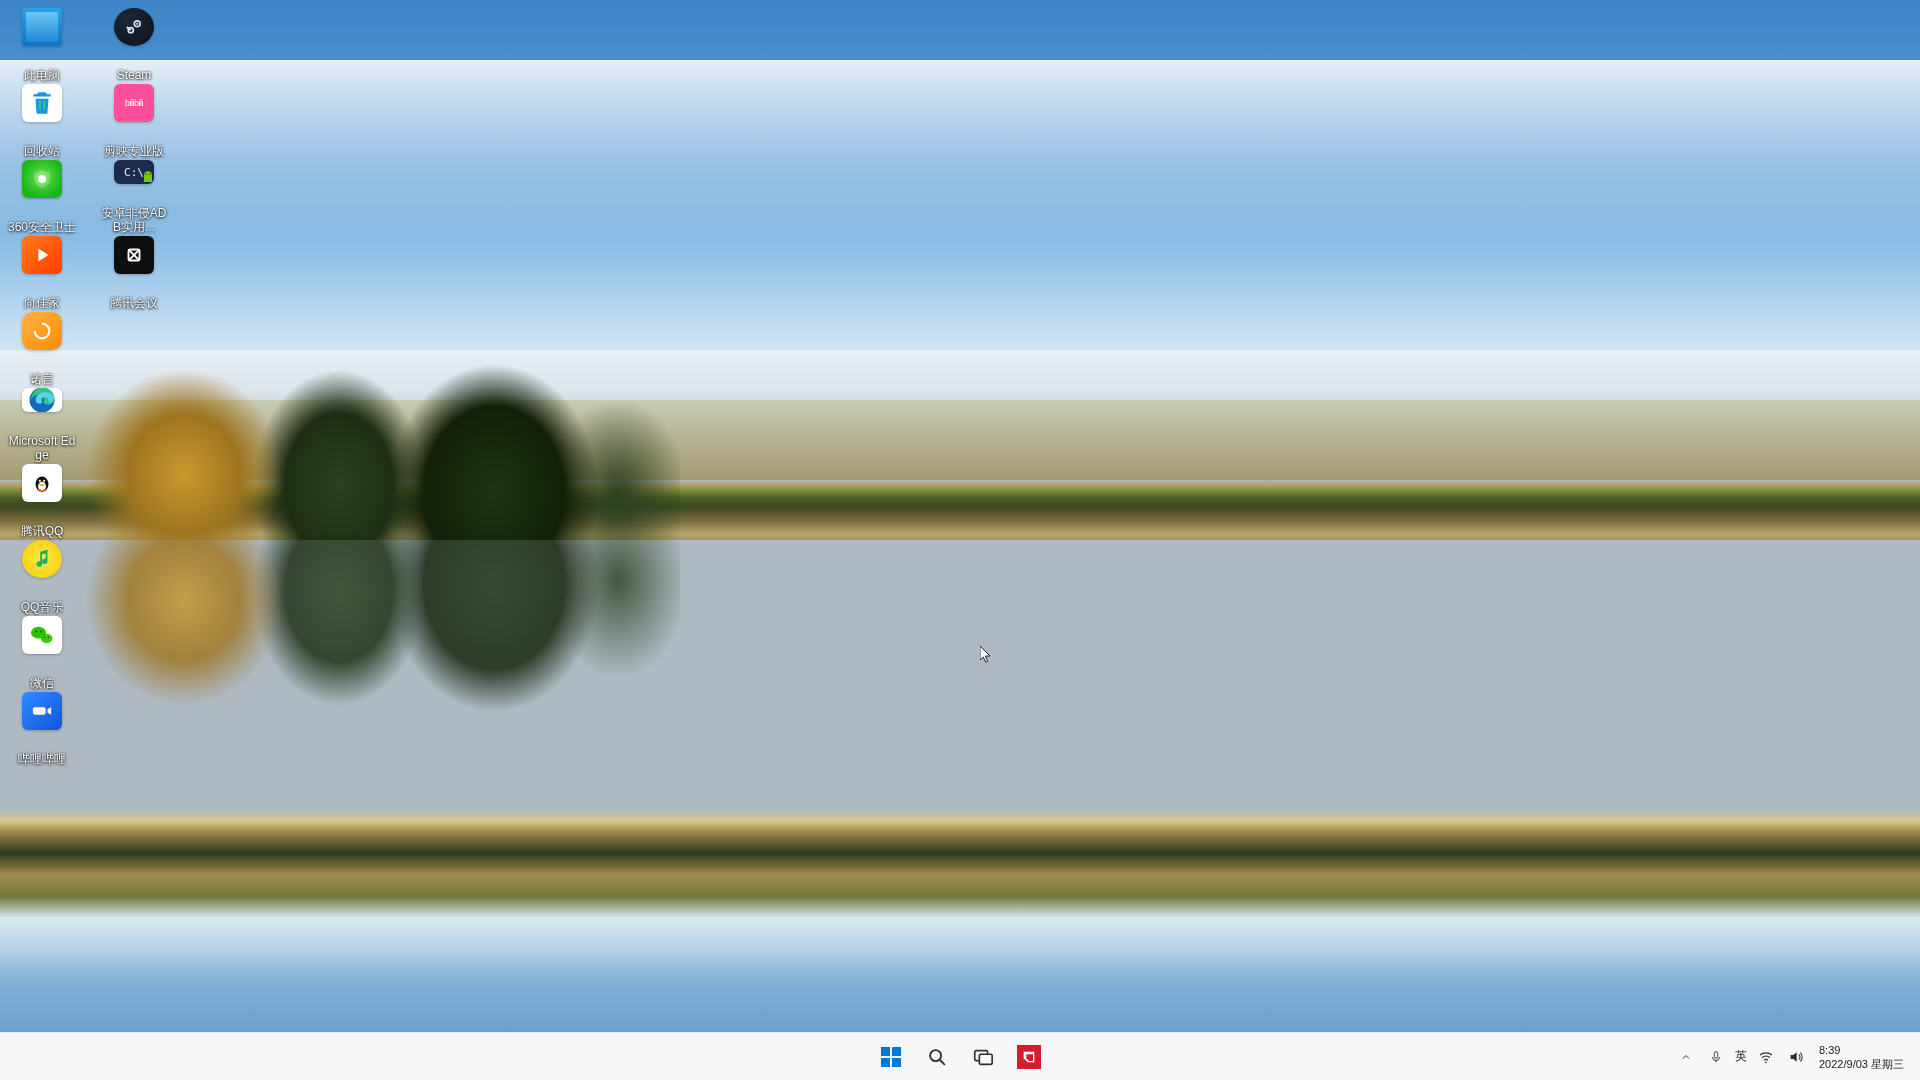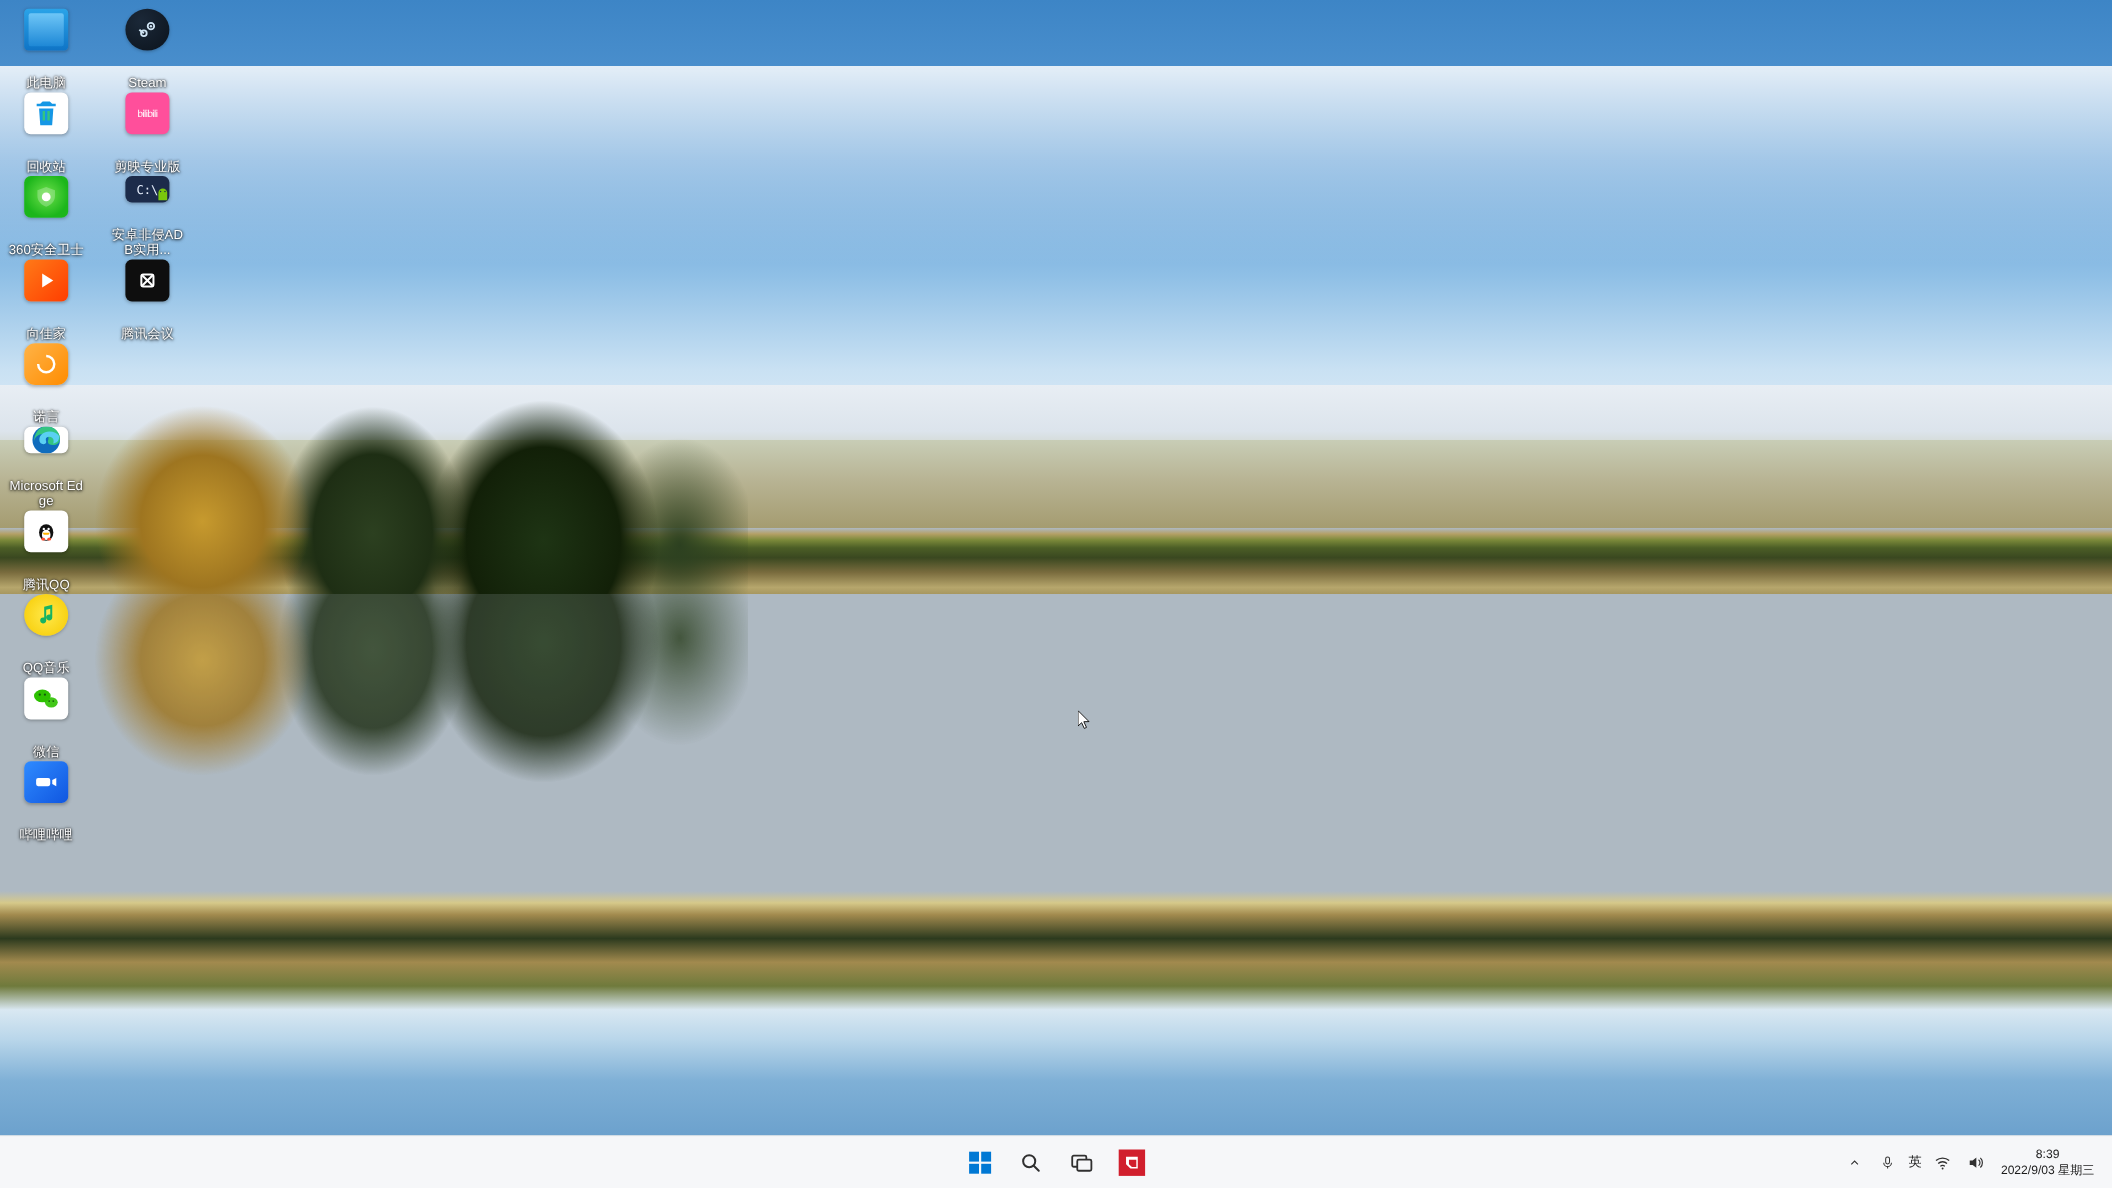--- a/index.html
+++ b/index.html
@@ -87,21 +87,21 @@
     display:flex; align-items:center; justify-content:center;
     cursor:default;
   }
 
   #taskbar-right {
     position:absolute; right:2px; top:0; bottom:0;
     display:flex; align-items:center; gap:8px; padding-right:10px;
     font-size:12px; color:#1b1b1b;
   }
   #taskbar-right .sys { width:22px; height:40px; display:flex; align-items:center; justify-content:center; }
-  #clock { text-align:center; line-height:14px; font-size:11px; padding:0 4px; }
+  #clock { text-align:left; line-height:14px; font-size:11px; padding:0 4px; }
 
   #cursor { position:absolute; width:12px; height:18px; z-index:20; pointer-events:none; }
 
   .col2 { position:absolute; left:96px; top:6px; display:flex; flex-direction:column; } 
 </style>
 </head>
 <body>
 
 <div id="desktop">
 

